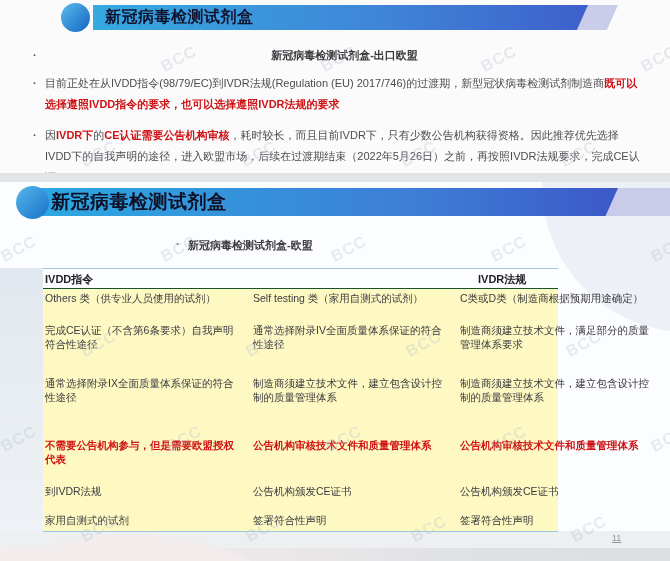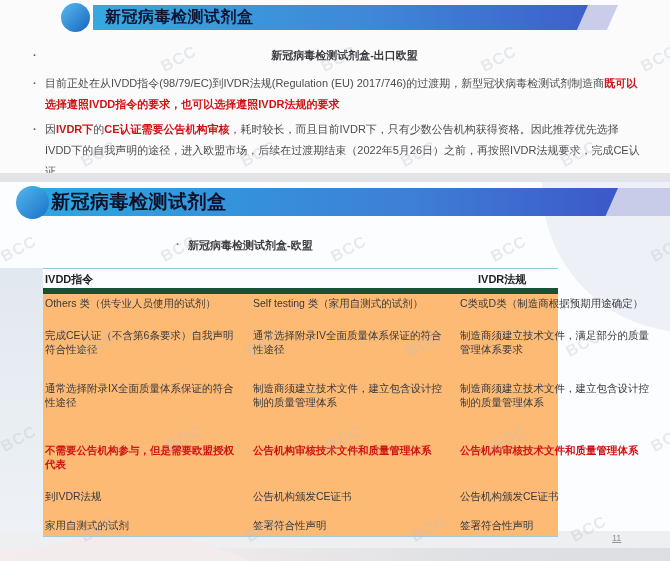--- a/index.html
+++ b/index.html
@@ -16,21 +16,21 @@
   .wedge1{position:absolute;left:588px;top:5px;width:30px;height:25px;background:#c9cde9;
     transform:skewX(-24deg);transform-origin:top;z-index:3;}
   .bar-title1{position:relative;z-index:4;font-size:16px;font-weight:700;color:#12122e;letter-spacing:.5px;}
   .circle1{position:absolute;left:61px;top:3px;width:29px;height:29px;border-radius:50%;
     background:linear-gradient(135deg,#54b2e9 10%,#1b6ec5 90%);z-index:2;}
 
   .bullets1{position:absolute;left:30px;top:45px;width:614px;font-size:11px;color:#4c4c50;z-index:2;}
   .bullet{position:relative;padding-left:15px;line-height:21px;}
   .bullet::before{content:"·";position:absolute;left:3px;top:0;font-weight:700;color:#55555a;}
   .b1{font-weight:700;color:#39393d;margin-bottom:7px;text-align:center;}
-  .b2{margin-bottom:4px;}
+  .b2{margin-bottom:10px;}
   .red{color:#cf1315;font-weight:700;}
 
   
   .slide2{position:absolute;left:0;top:182px;width:670px;height:379px;background:#fcfdfe;overflow:hidden;}
   .arc1{position:absolute;left:542px;top:-142px;width:292px;height:292px;border-radius:50%;background:#edf0f6;z-index:1;}
   .titlebar2{position:absolute;left:37px;top:6px;width:633px;height:28px;
     background:linear-gradient(90deg,#2ba8e1 0%,#3e7ed6 60%,#3c53c6 96%);
     display:flex;align-items:center;box-sizing:border-box;padding-left:14px;z-index:2;}
   .wedge2{position:absolute;left:618px;top:6px;width:70px;height:28px;background:#c8cce9;
     transform:skewX(-24deg);transform-origin:top;z-index:3;}
@@ -47,21 +47,21 @@
   .footer-strip{position:absolute;left:0;top:366px;width:670px;height:13px;
     background:linear-gradient(90deg,#f5eded 0%,#ece8e9 40%,#dfe1e4 70%,#dcdee1 100%);z-index:1;}
   .arc2{position:absolute;left:-150px;top:352px;width:560px;height:560px;border-radius:50%;background:#f3ecec;z-index:1;}
 
   .table{position:absolute;left:43px;top:86px;width:515px;z-index:2;}
   .thead{position:relative;height:19px;border-top:1px solid #9cc8de;}
   .th{position:absolute;top:3px;font-size:11px;font-weight:700;color:#1f1f23;}
   .th-ivdd{left:2px;} .th-ivdr{left:417px;padding-left:18px;}
   .tbody{display:grid;grid-template-columns:208px 207px 212px;
     grid-template-rows:32px 53px 62px 46px 29px 20px;
-    background:#fdba74;border-top:6px solid #14532d;border-bottom:1px solid #9ccadf;}
+    background:#fef9c3;border-top:1px solid #14532d;border-bottom:1px solid #9ccadf;}
   .cell{font-size:10.5px;line-height:13.5px;color:#3a3a3e;padding:3px 12px 0 2px;box-sizing:border-box;overflow:hidden;}
   .cell.red-row{color:#cf1315;font-weight:700;}
 
   .page-num{position:absolute;left:612px;top:351px;font-size:9px;color:#8f959c;z-index:2;text-decoration:underline;}
 
   
   #watermark-layer{position:absolute;inset:0;z-index:4;pointer-events:none;}
   .wm{position:absolute;font-size:16px;font-weight:600;letter-spacing:1px;color:#b9c2cc;
     opacity:.32;transform:rotate(-28deg);}
 </style>

